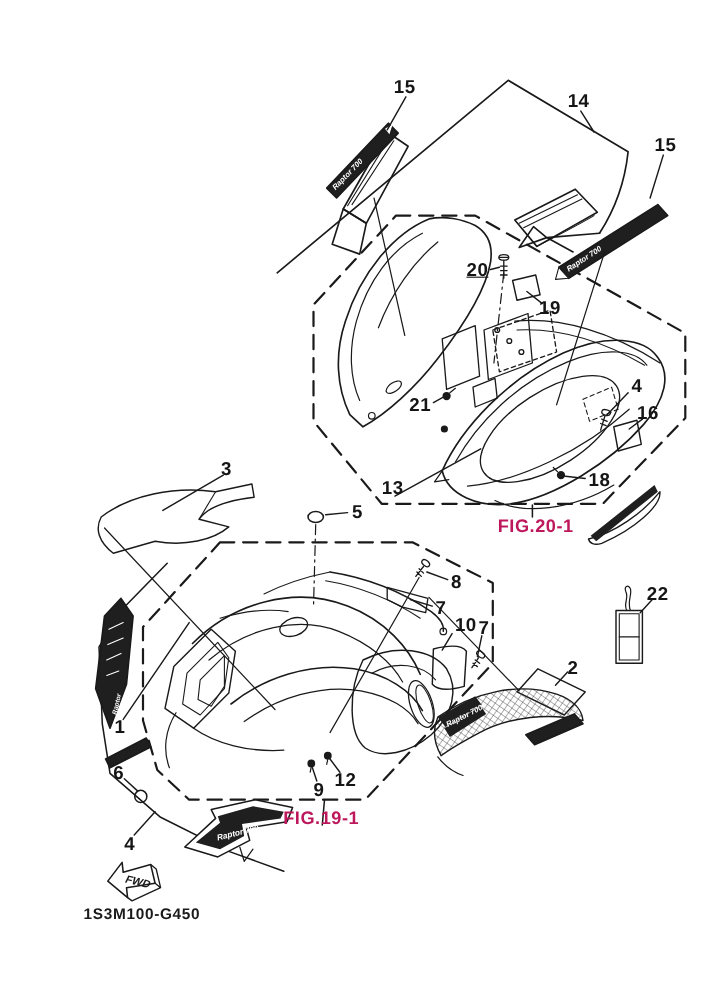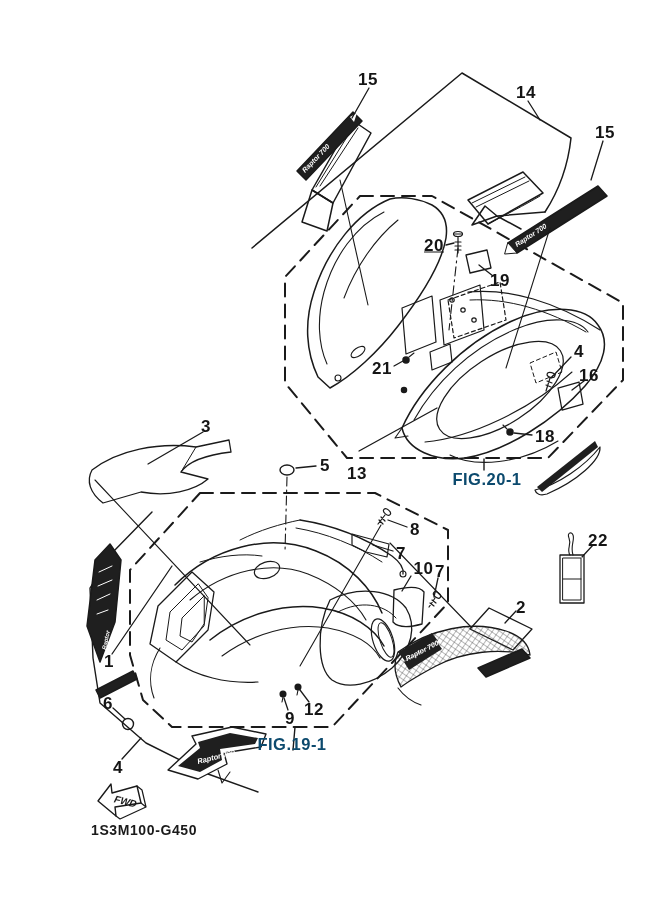--- a/index.html
+++ b/index.html
@@ -2,22 +2,22 @@
 <html><head>
 <meta charset="utf-8">
 <style>
   html,body{margin:0;padding:0;background:#ffffff;}
   .stage{position:relative;width:661px;height:913px;background:#ffffff;overflow:hidden;
          font-family:"Liberation Sans", sans-serif;}
   .stage svg{position:absolute;left:0;top:0;}
   .callout{position:absolute;transform:translate(-50%,-50%);font-weight:bold;
            font-size:17px;color:#151515;letter-spacing:0.5px;cursor:default;line-height:1;}
   .fig-label{position:absolute;transform:translate(-50%,-50%);font-weight:bold;
-           font-size:16.5px;color:#0c4a6e;letter-spacing:0.5px;line-height:1;}
-  .drawing-number{position:absolute;left:91px;top:823px;font-weight:bold;font-size:14px;
+           font-size:16.5px;color:#be185d;letter-spacing:0.5px;line-height:1;}
+  .drawing-number{position:absolute;left:76px;top:823px;font-weight:bold;font-size:14px;
            color:#1a1a1a;letter-spacing:0.6px;line-height:1;}
 </style>
 </head>
 <body>
 
 <div class="stage">
 
 <svg width="661" height="913" viewBox="0 0 661 913">
   <defs>
     <pattern id="xhatch" width="5" height="5" patternUnits="userSpaceOnUse" patternTransform="rotate(35)">
@@ -252,21 +252,21 @@
       <div class="callout" style="left: 206px; top: 426px;">3</div>
       <div class="callout" style="left: 118px; top: 767px;">4</div>
       <div class="callout" style="left: 325px; top: 465px;">5</div>
       <div class="callout" style="left: 108px; top: 703px;">6</div>
       <div class="callout" style="left: 401px; top: 553px;">7</div>
       <div class="callout" style="left: 415px; top: 529px;">8</div>
       <div class="callout" style="left: 290px; top: 718px;">9</div>
       <div class="callout" style="left: 412px; top: 568px; padding-left: 23px;">10</div>
       <div class="callout" style="left: 440px; top: 571px;">7</div>
       <div class="callout" style="left: 314px; top: 709px; text-align: right;">12</div>
-      <div class="callout" style="left: 357px; top: 473px;">13</div>
+      <div class="callout" style="left: 357px; top: 444px;">13</div>
       <div class="callout" style="left: 526px; top: 92px;">14</div>
       <div class="callout" style="left: 368px; top: 79px;">15</div>
       <div class="callout" style="left: 605px; top: 132px;">15</div>
       <div class="callout" style="left: 589px; top: 375px;">16</div>
       <div class="callout" style="left: 579px; top: 351px;">4</div>
       <div class="callout" style="left: 545px; top: 436px;">18</div>
       <div class="callout" style="left: 500px; top: 280px;">19</div>
       <div class="callout" style="left: 434px; top: 245px; text-decoration: underline;">20</div>
       <div class="callout" style="left: 382px; top: 368px;">21</div>
       <div class="callout" style="left: 598px; top: 540px;">22</div>

